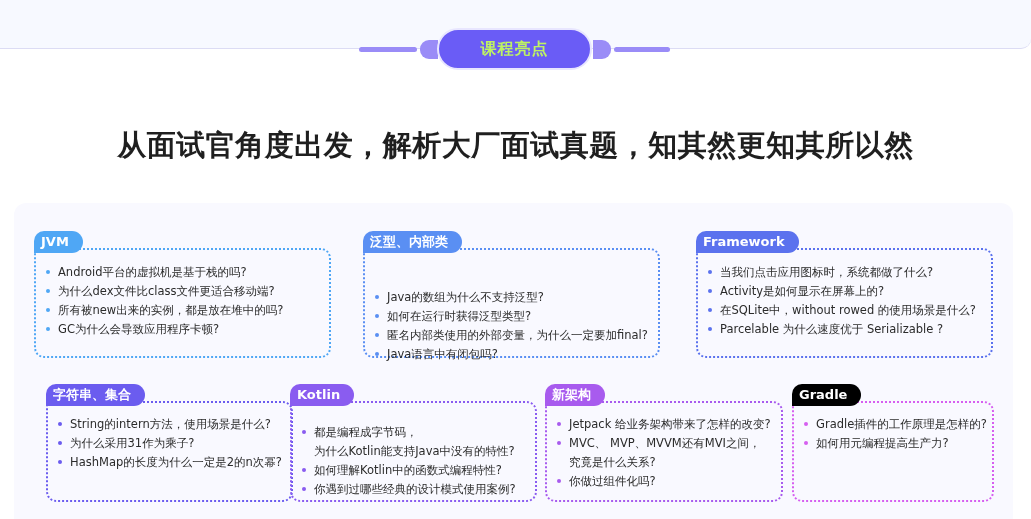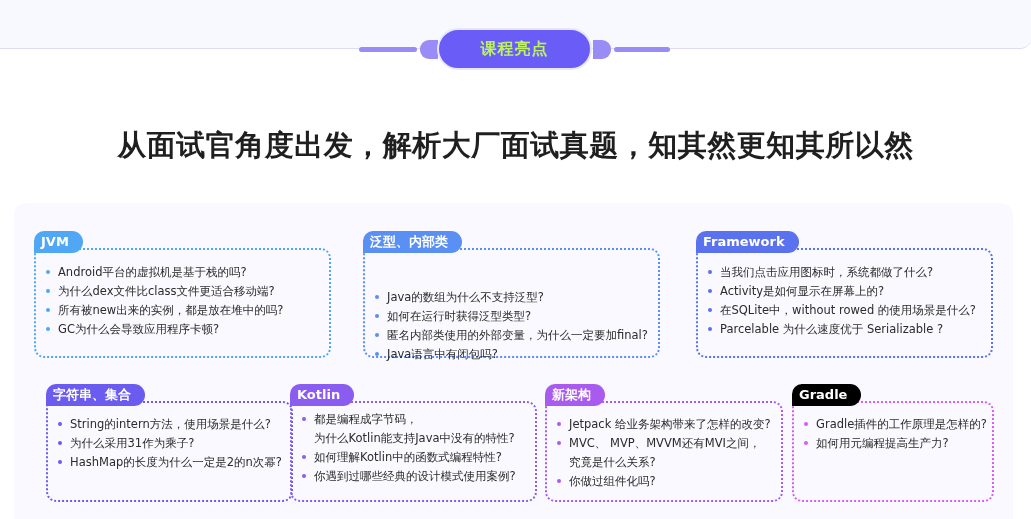--- a/index.html
+++ b/index.html
@@ -124,21 +124,21 @@
       <li>
         <span class="dot" style="background: rgb(107, 92, 239);"></span>
         <span class="line2">HashMap的长度为什么一定是2的n次幂?</span>
       </li>
     </ul>
 </div>
 
 <div class="card" style="left:290px; top:384px; width:247px; height:118px;">
   <div class="box" style="top: 17px; border-color: rgb(138, 92, 240);"></div>
   <div class="tab" style="background: rgb(138, 92, 240);">Kotlin</div>
-  <ul style="top:26px;">
+  <ul style="top:39px;">
       <li>
         <span class="dot" style="background: rgb(138, 92, 240);"></span>
         <span class="line2">都是编程成字节码，</span>
         <span class="line2">为什么Kotlin能支持Java中没有的特性?</span>
       </li>
       <li>
         <span class="dot" style="background: rgb(138, 92, 240);"></span>
         <span class="line2">如何理解Kotlin中的函数式编程特性?</span>
       </li>
       <li>

